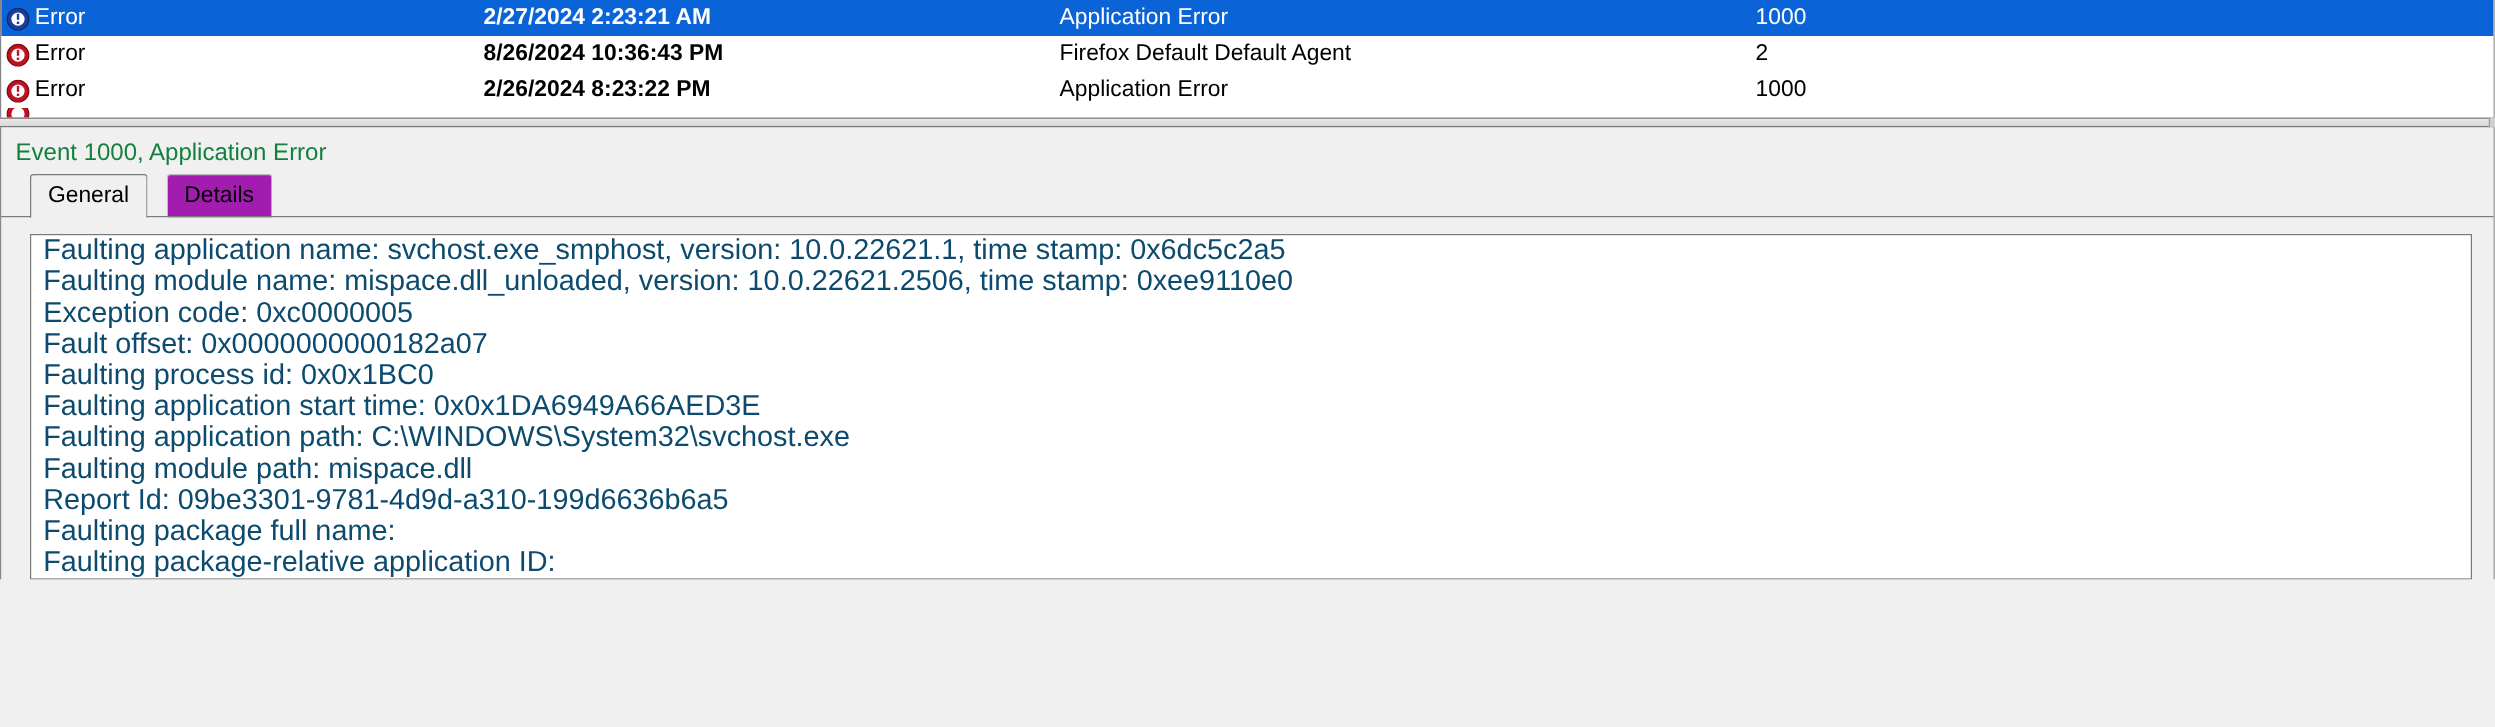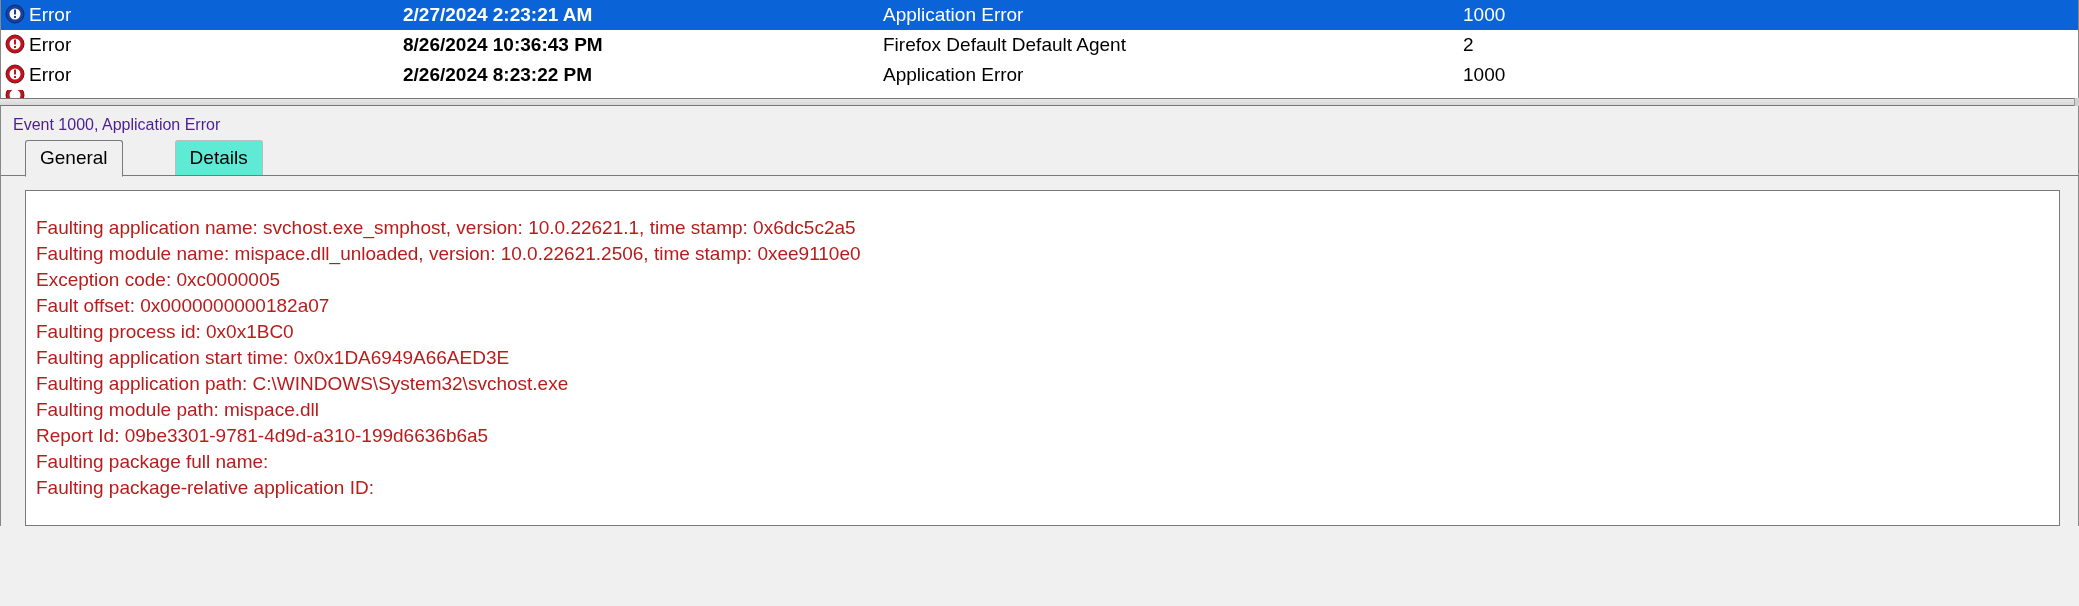--- a/index.html
+++ b/index.html
@@ -20,21 +20,21 @@
     position: relative;
   }
   .event-row {
     display: flex;
     align-items: center;
     height: 30px;
     padding: 0 4px;
     white-space: nowrap;
   }
   .event-row.selected { background: #0a64d8; color: #fff; }
-  .event-row .col-level { width: 398px; display: flex; align-items: flex-start; gap: 4px; }
+  .event-row .col-level { width: 398px; display: flex; align-items: flex-end; gap: 4px; }
   .event-row .col-date  { width: 480px; font-weight: bold; }
   .event-row .col-source{ width: 580px; }
   .event-row .col-id    { flex: 1; padding-right: 18px; }
   .error-icon {
     width: 20px; height: 20px; flex-shrink: 0;
     display: inline-flex; align-items: center; justify-content: center;
   }
   .error-icon svg { width: 20px; height: 20px; }
   .event-row.partial { height: 10px; overflow: hidden; }
   .splitter {
@@ -48,22 +48,22 @@
     content:""; position:absolute; top:-1px; bottom:-1px; width:4px; right:0;
     background:#cfcfcf; border-left:1px solid #999;
   }
   .detail-pane {
     background: #f0f0f0;
     border-left: 1px solid #888;
     border-right: 1px solid #888;
   }
   .detail-header {
     padding: 10px 12px 6px 12px;
-    font-size: 16px;
-    color: #4c1d95;
+    font-size: 20px;
+    color: #15803d;
   }
   .tab-strip {
     display: flex;
     align-items: flex-end;
     gap: 16px;
     padding-left: 24px;
     height: 36px;
     position: relative;
   }
   .tab-strip::after{
@@ -78,43 +78,42 @@
     font-size: 19px;
     border: 1px solid #7a7a7a;
     border-bottom: none;
     border-top-left-radius: 3px;
     border-top-right-radius: 3px;
     background: #f4f4f4;
     position: relative;
     cursor: default;
   }
   .tab.inactive {
-    background: #5eead4;
+    background: #a21caf;
     border-color:#bdbdbd;
     margin-top: 4px;
-    margin-left: 36px;
   }
   .tab.active {
     background: #f0f0f0;
     z-index: 2;
     border-bottom: 1px solid #f0f0f0;
     margin-bottom: -1px;
   }
   .tab-body {
     margin: 14px 18px 0 24px;
     border: 1px solid #7a7a7a;
     background: #fff;
     min-height: 260px;
   }
   .event-text {
-    padding: 24px 10px;
-    font-size: 19px;
+    padding: 0 10px;
+    font-size: 24px;
     line-height: 26px;
     white-space: pre-wrap;
-    color: #b91c1c;
+    color: #0c4a6e;
   }
 </style>
 </head>
 <body>
 
 <div class="event-list">
 
   <div class="event-row selected">
     <div class="col-level">
       <span class="error-icon">

